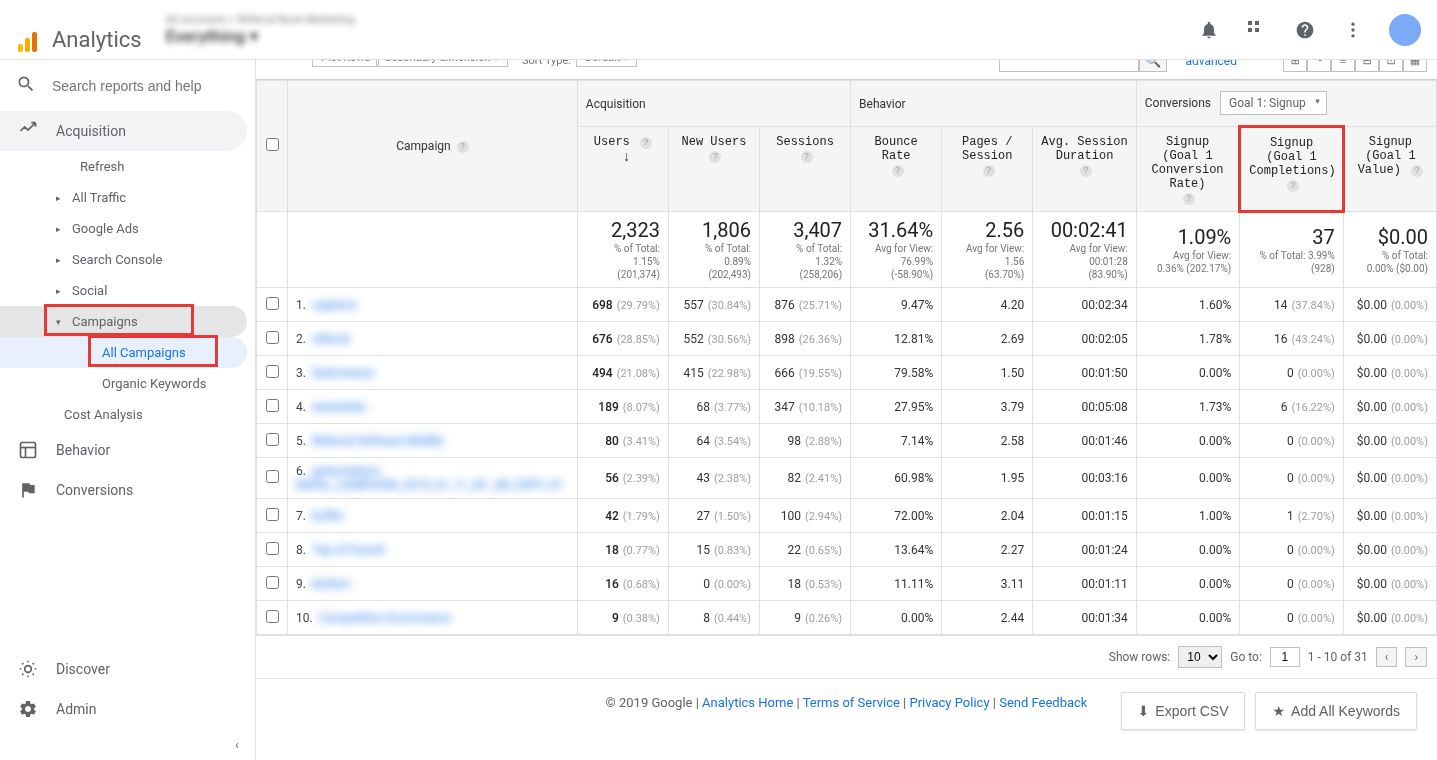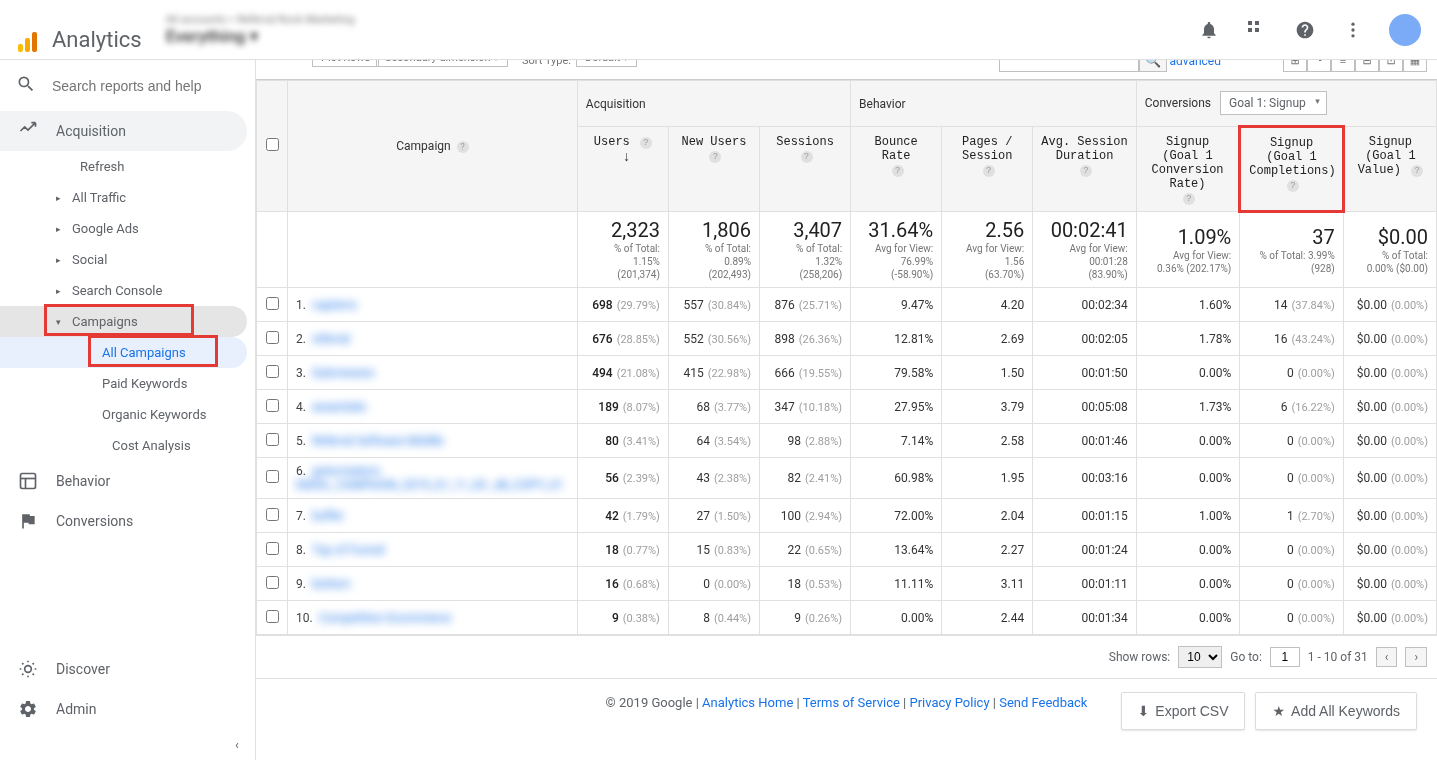--- a/index.html
+++ b/index.html
@@ -34,21 +34,21 @@
 .red-box { border: 3px solid #e53935; }
 .sidebar-bottom { margin-top: auto; }
 .collapse-btn { text-align: right; padding: 8px 16px; color: #5f6368; cursor:pointer;}
 
 .content { flex: 1; overflow: auto; position: relative; background: #fff;}
 .toolbar-row { height: 20px; border-bottom:1px solid #ccc; position:relative; overflow:hidden;}
 .toolbar-row .tool-btn { border:1px solid #c0c0c0; padding: 2px 8px; font-size:11px; color:#757575; position:absolute; top:-12px;}
 .toolbar-row .search-box { position:absolute; right: 270px; top:-12px; }
 .toolbar-row .search-box input{ border:1px solid #c0c0c0; width:140px; height:24px;}
 .toolbar-row .search-box .sbtn{ border:1px solid #c0c0c0; width:28px; height:24px; display:inline-flex; align-items:center; justify-content:center; background:#f5f5f5; vertical-align:top;}
-.toolbar-row .advanced { position:absolute; right: 216px; top:-6px; color:#1a73e8; font-size:12px;}
+.toolbar-row .advanced { position:absolute; right: 200px; top:-6px; color:#1a73e8; font-size:12px;}
 .toolbar-row .view-icons { position:absolute; right: 10px; top:-12px; display:flex;}
 .toolbar-row .view-icons span{ border:1px solid #c0c0c0; width:24px; height:24px; display:inline-flex; align-items:center; justify-content:center; font-size:11px; color:#757575; background:#fff;}
 
 table.data { border-collapse: collapse; width: 100%; table-layout: fixed; }
 table.data th, table.data td { border: 1px solid #e0e0e0; padding: 6px 8px; font-size: 12px; vertical-align: middle;}
 table.data thead th { background: #f5f5f5; color: #333; font-weight: normal; }
 .col-check { width: 30px; text-align:center; }
 .group-header { background: #eeeeee; font-weight: 500; text-align: left; padding: 10px 8px !important;}
 .sub-header { height: 70px; vertical-align: top !important; text-align: center !important; padding-top: 8px !important; font-family: Liberation Mono, monospace;}
 .sub-header .sh-label { font-size: 12px; color: #212121; }
@@ -142,38 +142,37 @@
       <span>Acquisition</span>
     </div>
     <div class="nav-sub" style="padding-left:80px">Refresh</div>
     <div class="nav-sub expandable" style="padding-left:56px">
         <span>All Traffic</span>
       </div>
     <div class="nav-sub expandable" style="padding-left:56px">
         <span>Google Ads</span>
       </div>
     <div class="nav-sub expandable" style="padding-left:56px">
+        <span>Search Console</span>
+      </div>
+    <div class="nav-sub expandable" style="padding-left:56px">
         <span>Social</span>
-      </div>
-    <div class="nav-sub expandable" style="padding-left:56px">
-        <span>Search Console</span>
       </div>
     <div style="position:relative;">
       <div class="nav-sub expandable expanded" style="padding-left:56px; background:#e5e5e5; border-radius: 0 24px 24px 0; margin-right:8px;">
           <span>Campaigns</span>
         </div>
       <div class="red-box" style="position:absolute; left:44px; top:-2px; width:150px; height:32px; pointer-events:none;"></div>
     </div>
     <div style="position:relative;">
       <div class="nav-sub-sub selected">All Campaigns</div>
       <div class="red-box" style="position:absolute; left:88px; top:-2px; width:130px; height:32px; pointer-events:none;"></div>
     </div>
-    <div class="nav-sub-sub" style="padding-left:102px">Paid Keywords</div>
     <div class="nav-sub-sub" style="padding-left:102px">Organic Keywords</div>
-    <div class="nav-sub-sub" style="padding-left:112px">Cost Analysis</div>
+    <div class="nav-sub-sub" style="padding-left:64px">Cost Analysis</div>
     <div class="nav-item">
       <span class="nav-icon">
           <svg width="20" height="20" viewBox="0 0 24 24" fill="none" stroke="#5f6368" stroke-width="2">
             <rect x="3" y="3" width="18" height="18" rx="2"></rect>
             <line x1="3" y1="9" x2="21" y2="9"></line>
             <line x1="9" y1="21" x2="9" y2="9"></line>
           </svg>
         </span>
       <span>Behavior</span>
     </div>

